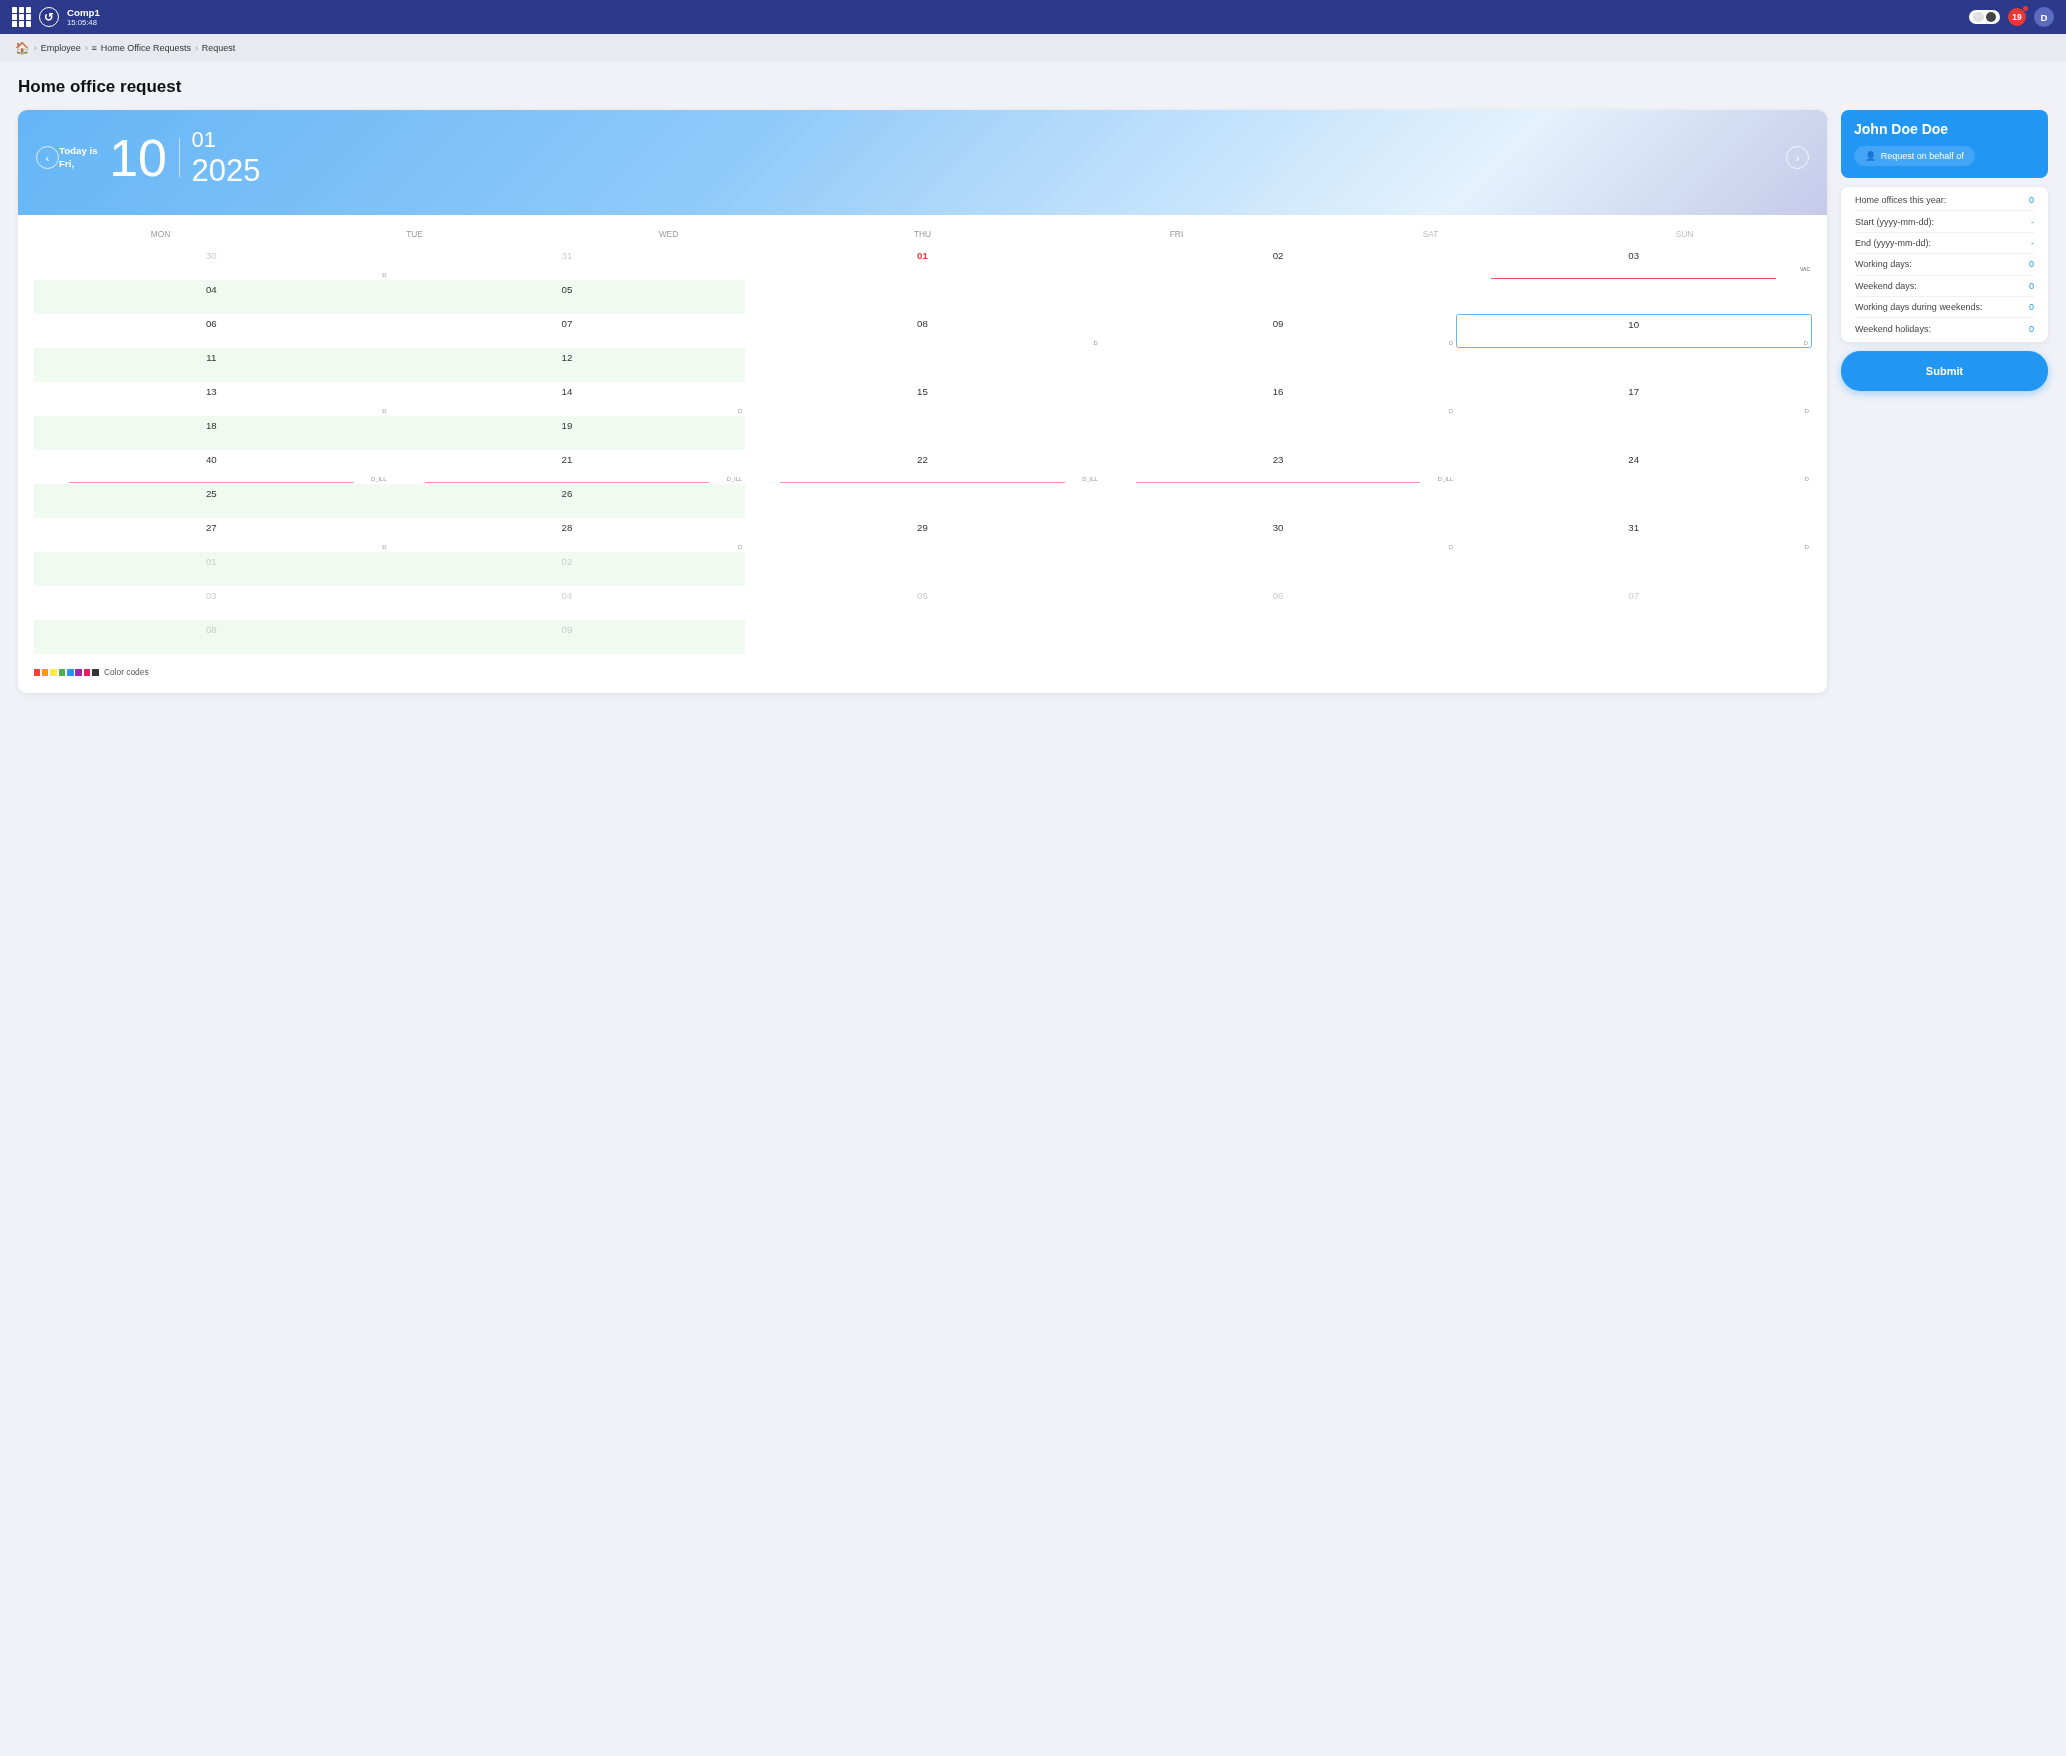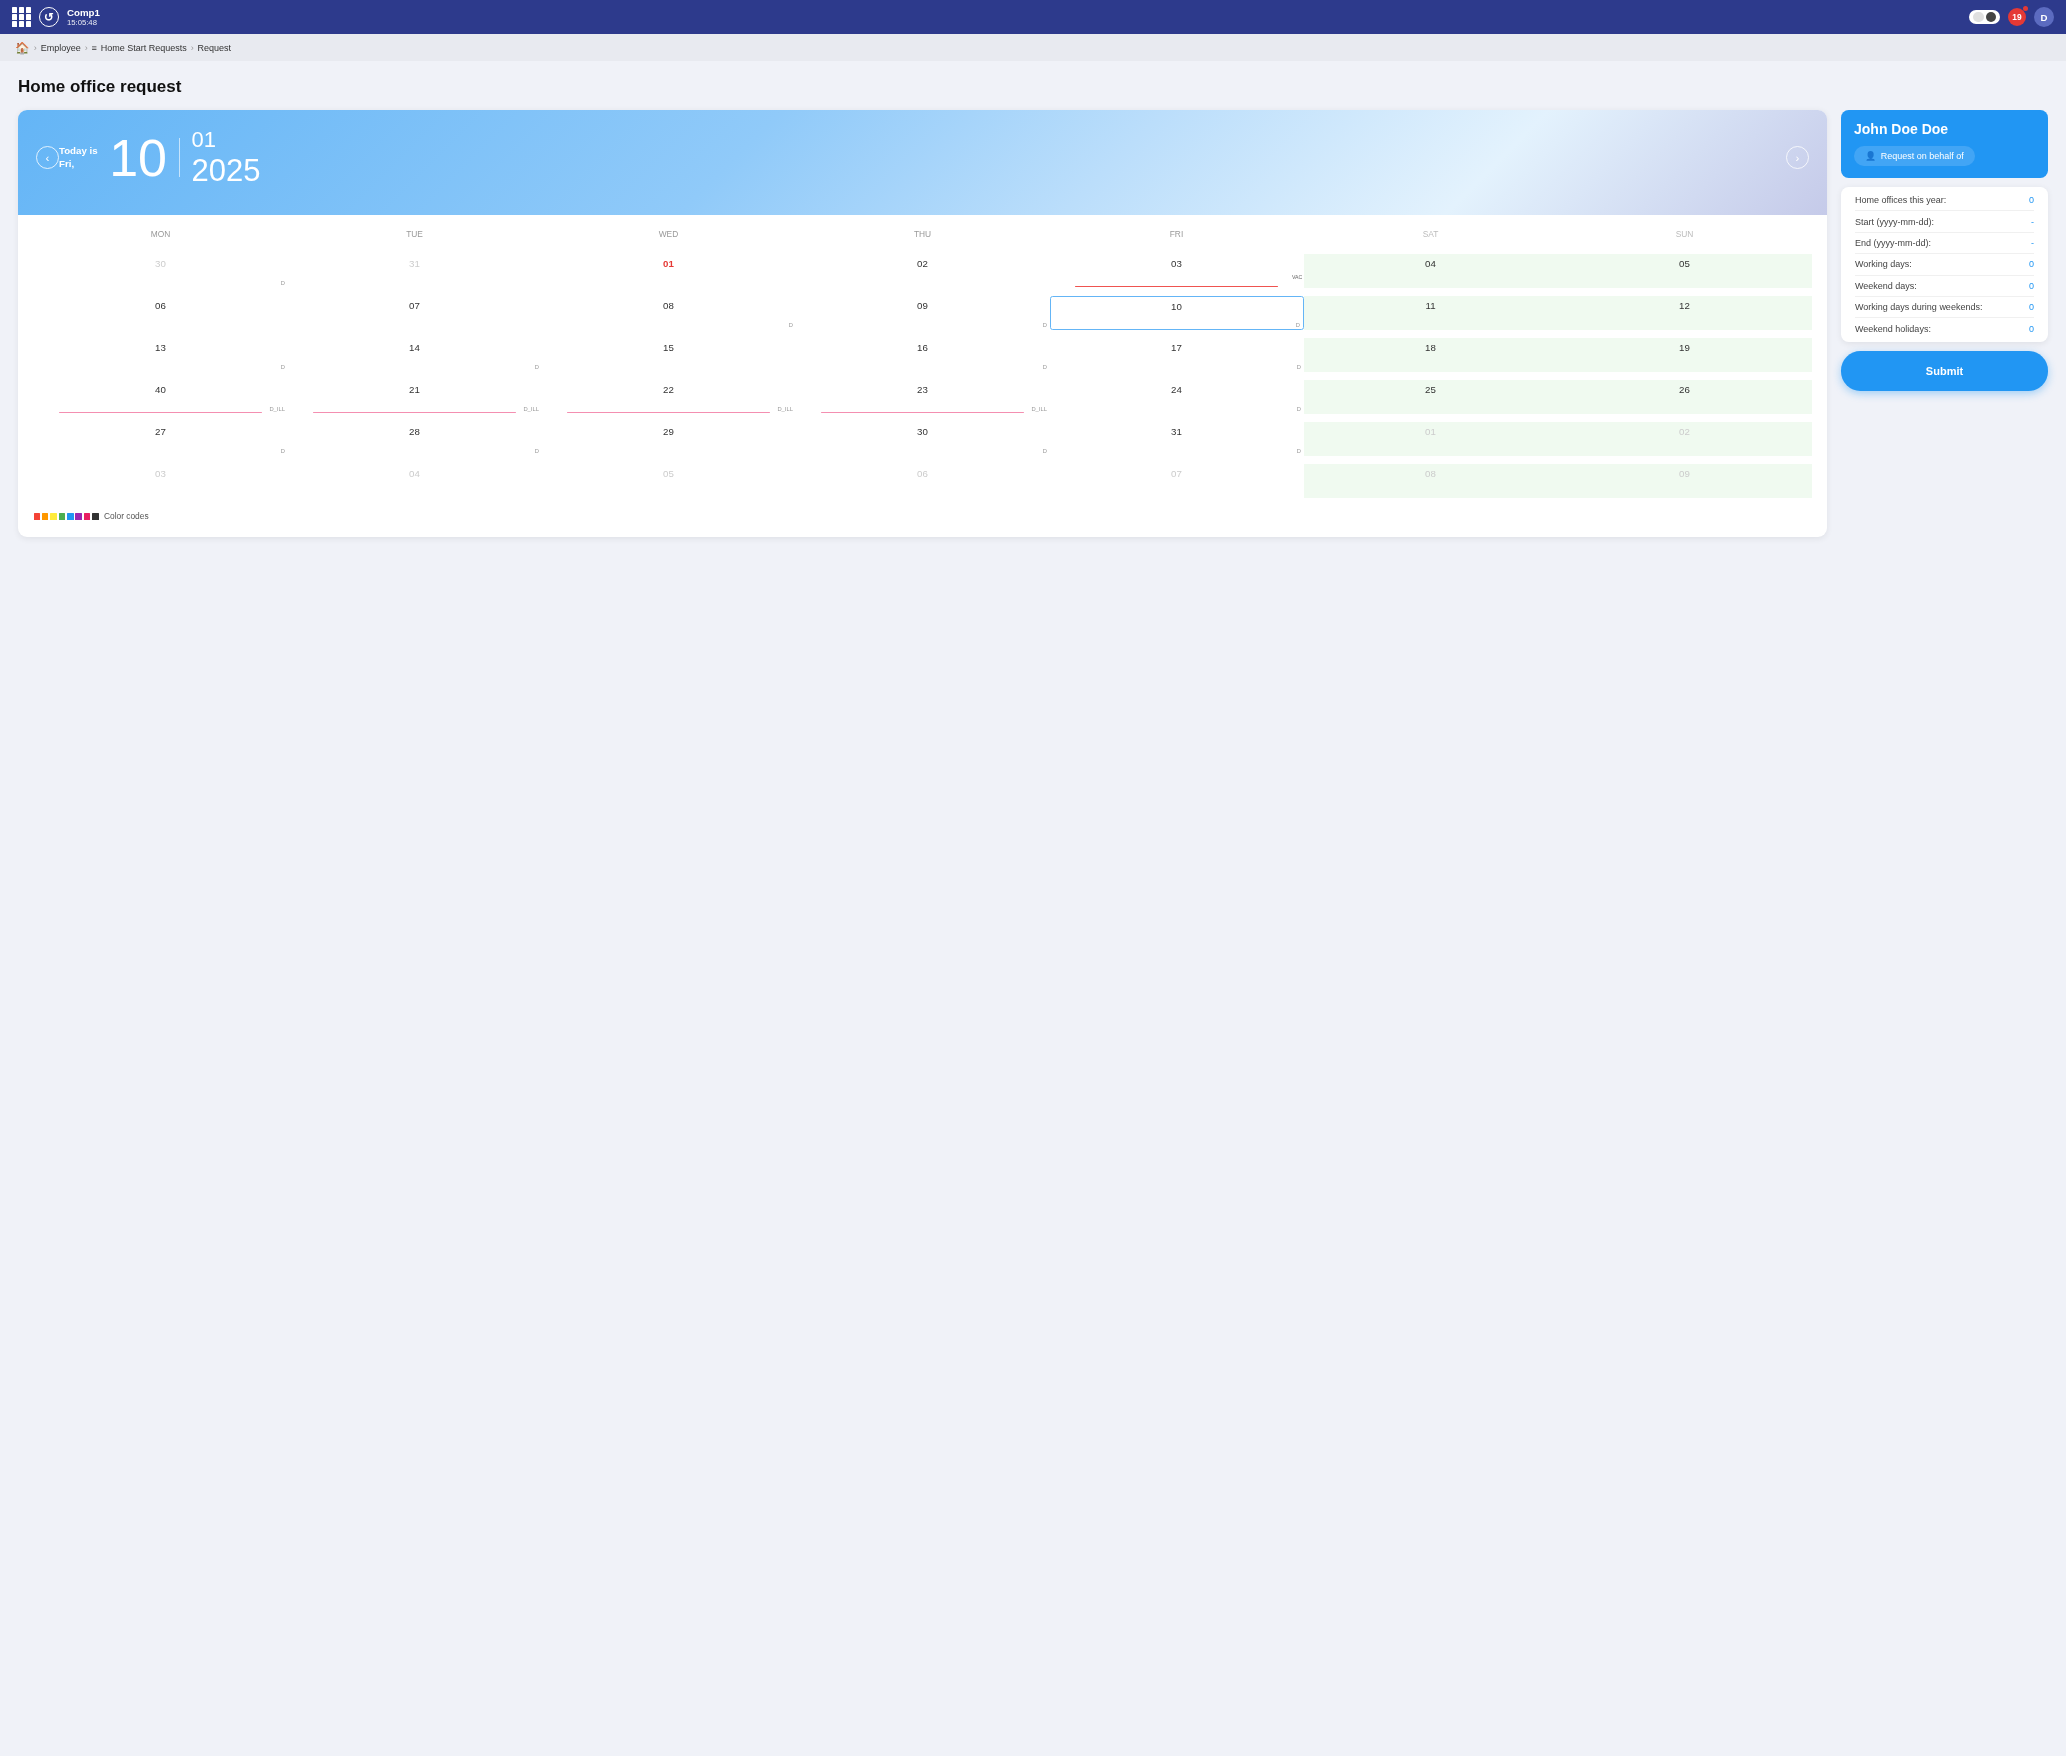--- a/index.html
+++ b/index.html
@@ -104,21 +104,21 @@
     .cal-days-header {
       display: grid; grid-template-columns: repeat(7, 1fr);
       margin-bottom: 5.2px;
     }
     .cal-day-label {
       text-align: center; font-size: 8.4px; color: #999; font-weight: 500;
       padding: 2.6px 0;
     }
     .cal-day-label.weekend { color: #bbb; }
     .cal-weeks { display: flex; flex-direction: column; gap: 0; }
-    .cal-week { display: grid; grid-template-columns: repeat(7, 1fr); margin-top: 8px; }
+    .cal-week { display: grid; grid-template-columns: repeat(5, 1fr); }
     .cal-cell {
       padding: 3.9px 2.6px 5.2px;
       text-align: center; font-size: 9.7px; color: #333;
       position: relative; min-height: 34px;
       border-bottom: 0.6px solid transparent;
     }
     .cal-cell.weekend { background: #f0faf0; }
     .cal-cell.today {
       border: 1px solid #64b5f6; border-radius: 2.6px;
     }
@@ -222,21 +222,21 @@
     <div class="user-avatar">D</div>
   </div>
 </nav>
 
 <div class="breadcrumb">
   <span class="home-icon">🏠</span>
   <span class="sep">›</span>
   <a href="#">Employee</a>
   <span class="sep">›</span>
   <span>≡</span>
-  <a href="#">Home Start Requests</a>
+  <a href="#">Home Office Requests</a>
   <span class="sep">›</span>
   <span>Request</span>
 </div>
 
 <div class="page-content">
   <h1 class="page-title">Home office request</h1>
 
   <div class="main-layout">
 
     <div class="calendar-card">

